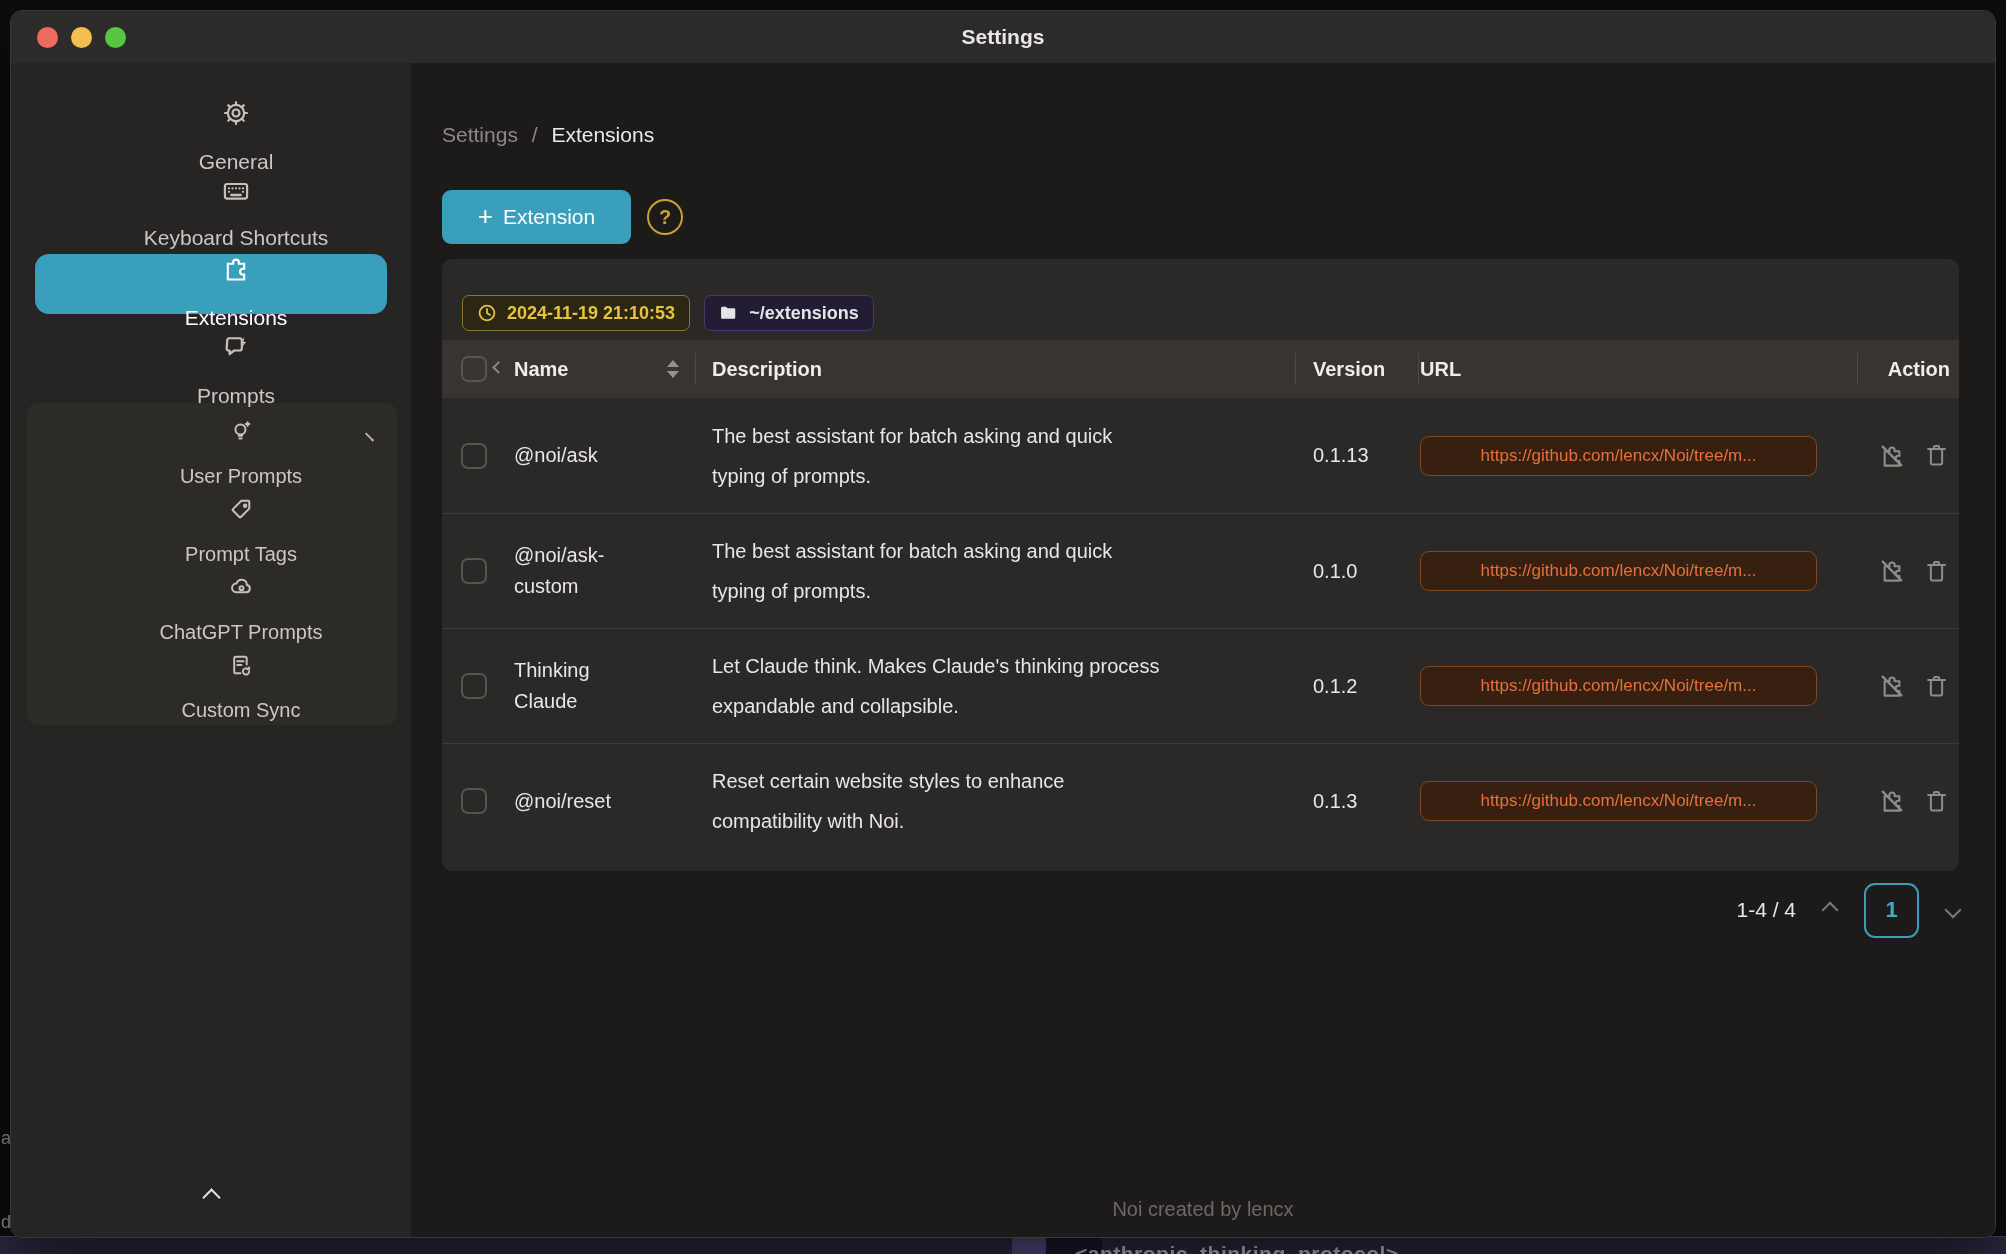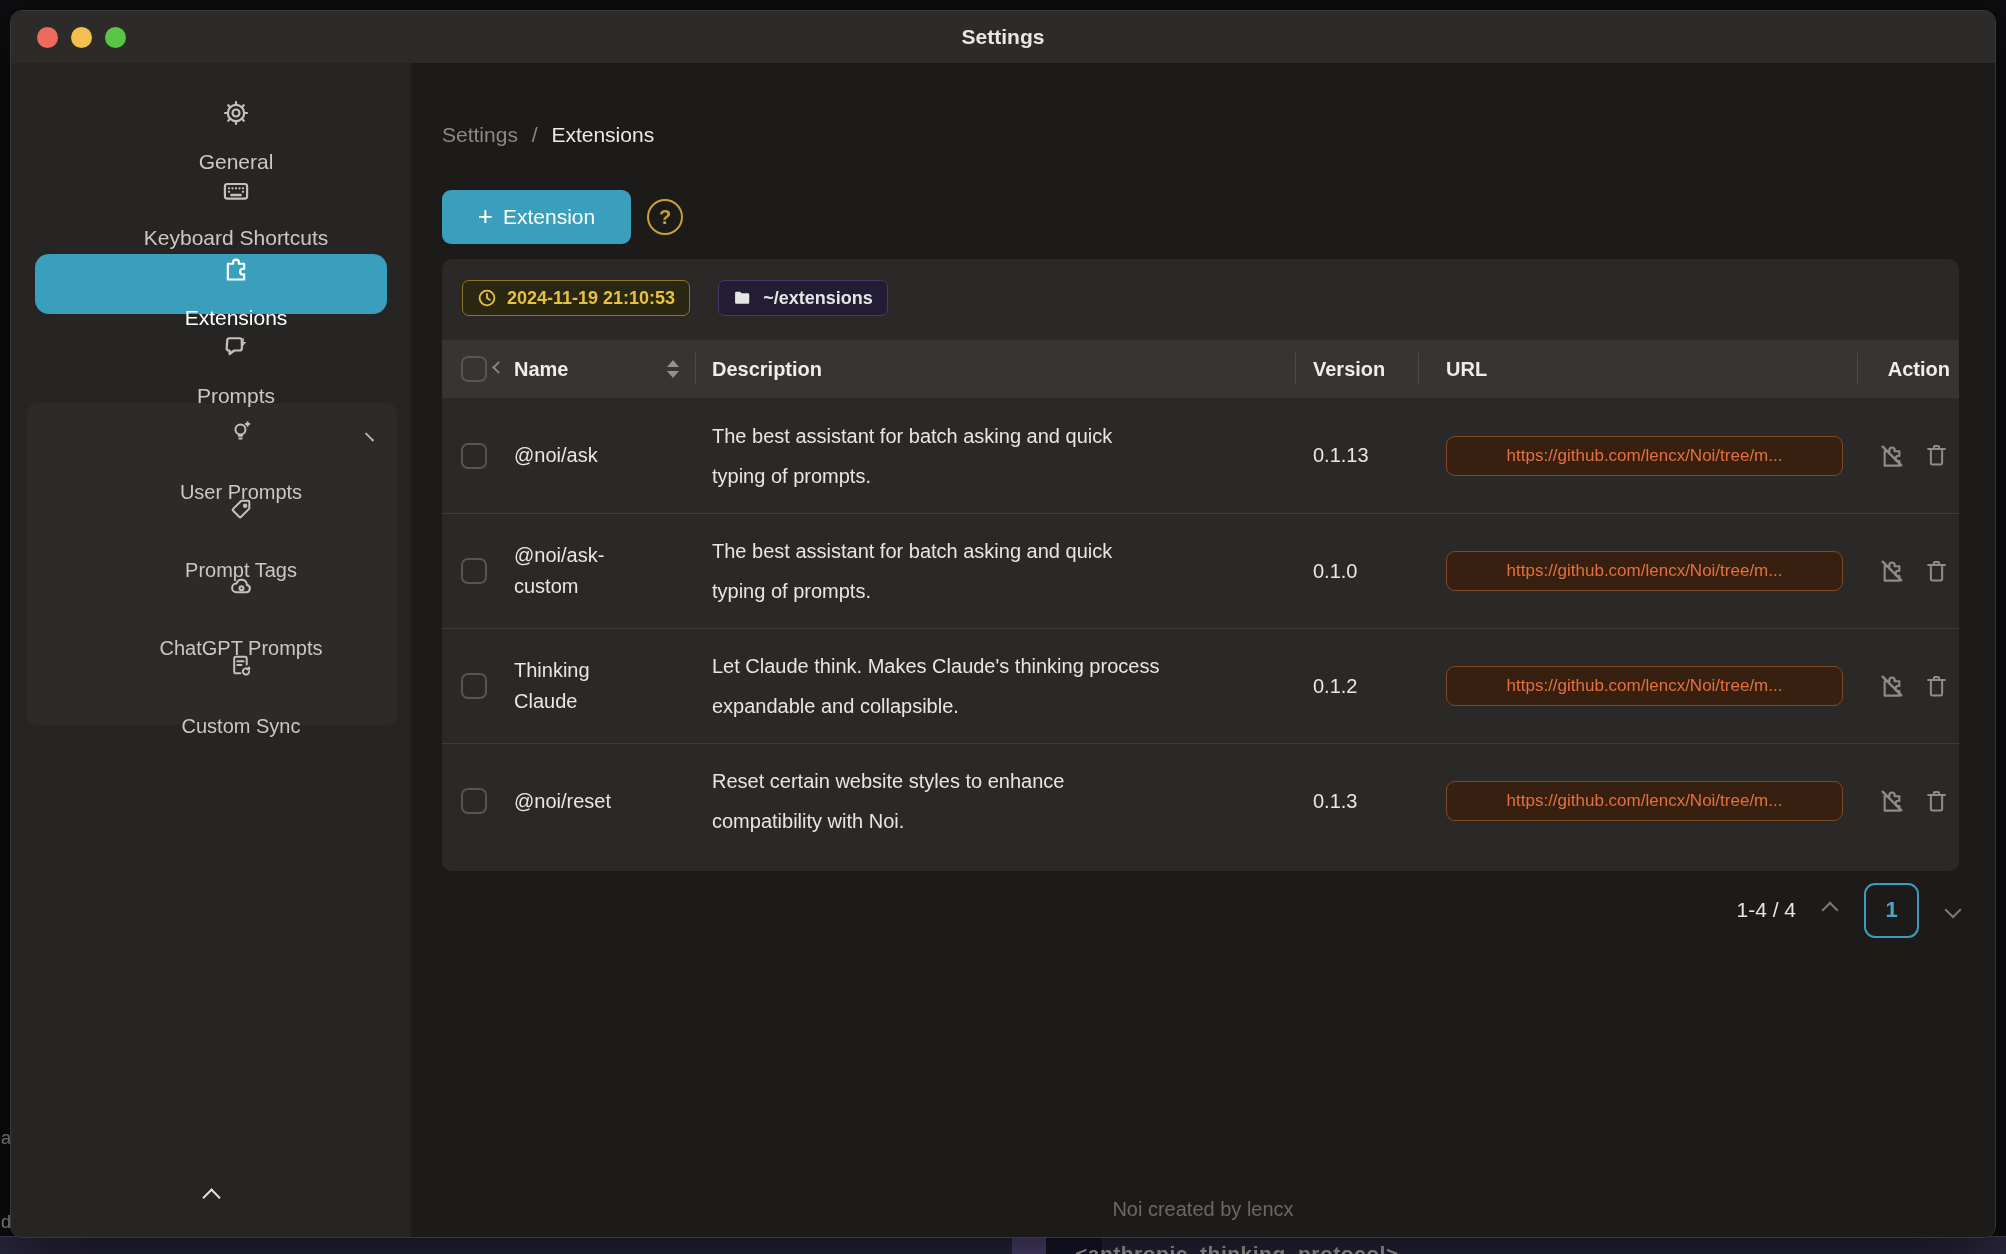--- a/index.html
+++ b/index.html
@@ -54,21 +54,21 @@
     background:#2d2b28; border-radius:10px;
   }
   .side-item {
     position:absolute; left:24px; right:24px; height:60px;
     display:flex; align-items:center; gap:22px; padding-left:50px;
     color:#cbc8c3; font-size:21px; border-radius:14px; cursor:default;flex-direction:column;
   }
   .side-item .s-icon { width:30px; height:30px; flex:none; display:flex; align-items:center; justify-content:center; color:#c5c2bd; }
   .side-item.active { background:#3a9fbc; color:#ffffff; }
   .side-item.active .s-icon { color:#ffffff; }
-  .side-item.sub { padding-left:60px; font-size:20px; gap:36px; }
+  .side-item.sub { padding-left:60px; font-size:20px; gap:20px; }
   .side-item.sub .s-icon { width:27px; height:27px; }
   .it-general { top:35px; } .it-keyboard { top:113px;gap:20px; }
   .it-extensions { top:191px; } .it-prompts { top:269px; }
   .it-userprompts { top:355px; } .it-prompttags { top:433px; }
   .it-chatgpt { top:511px; } .it-customsync { top:589px; }
 
   .chev { display:inline-block; border-left:2px solid currentColor; border-bottom:2px solid currentColor; }
   .chev.up    { width:11px; height:11px; transform:rotate(225deg); }
   .chev.down  { width:9px;  height:9px;  transform:rotate(-45deg) scaleY(-1) rotate(45deg) rotate(45deg); transform:rotate(45deg) }
   .chev.left  { width:13px; height:13px; transform:rotate(135deg); border-width:2.5px; }
@@ -100,21 +100,21 @@
     border:2.5px solid #c7a233; border-radius:50%; background:transparent;
     color:#c7a233; font-size:20px; font-weight:bold;
     display:flex; align-items:center; justify-content:center; cursor:pointer; font-family:inherit;
   }
 
   
   .card {
     position:absolute; left:31px; top:196px; width:1517px; height:612px;
     background:#2a2927; border-radius:10px; overflow:hidden;
   }
-  .badge-row { position:absolute; left:20px; top:21px; display:flex; gap:28px;justify-content:flex-end; }
+  .badge-row { position:absolute; left:20px; top:36px; display:flex; gap:14px;justify-content:flex-end; }
   .badge {
     height:36px; border-radius:7px; padding:0 14px;
     display:inline-flex; align-items:center; gap:10px; font-size:18px; font-weight:bold;
   }
   .badge.time { background:#2c2713; border:1px solid #8a7729; color:#e6c33e; }
   .badge.path { background:#221c35; border:1px solid #453a6b; color:#e5e5e5; cursor:pointer; }
 
   .table { position:absolute; left:0; top:81px; width:1517px; }
   .trow {
     display:grid; grid-template-columns:69px 184px 600px 123px 439px 102px;
@@ -122,21 +122,21 @@
   }
   .trow.head { height:58px; background:#373431; font-weight:bold; font-size:20px; color:#efede9; }
   .trow.body { height:115px; font-size:20px; color:#e9e7e3; }
   .trow.body + .trow.body { border-top:1px solid #3e3c39; }
 
   .cell { height:100%; display:flex; align-items:center; position:relative; }
   .c-check { padding-left:19px; gap:7px; }
   .c-name  { padding-left:3px; }
   .c-desc  { padding-left:17px; }
   .c-ver   { padding-left:18px; }
-  .c-url   { padding-left:28px; }
+  .c-url   { padding-left:2px; }
   .c-action{ justify-content:flex-end; padding-right:9px; gap:16px; }
   .head .sep::before {
     content:''; position:absolute; left:0; top:13px; bottom:13px; width:1px; background:#4d4b47;
   }
   .head .c-name { justify-content:space-between; padding-right:16px; }
   .sort { display:flex; flex-direction:column; gap:4px; cursor:pointer; }
   .tri-up { width:0; height:0; border-left:6px solid transparent; border-right:6px solid transparent; border-bottom:7px solid #94928e; }
   .tri-dn { width:0; height:0; border-left:6px solid transparent; border-right:6px solid transparent; border-top:7px solid #94928e; }
   .hdr-chev { color:#8a8784; margin-top:-4px; }
 

